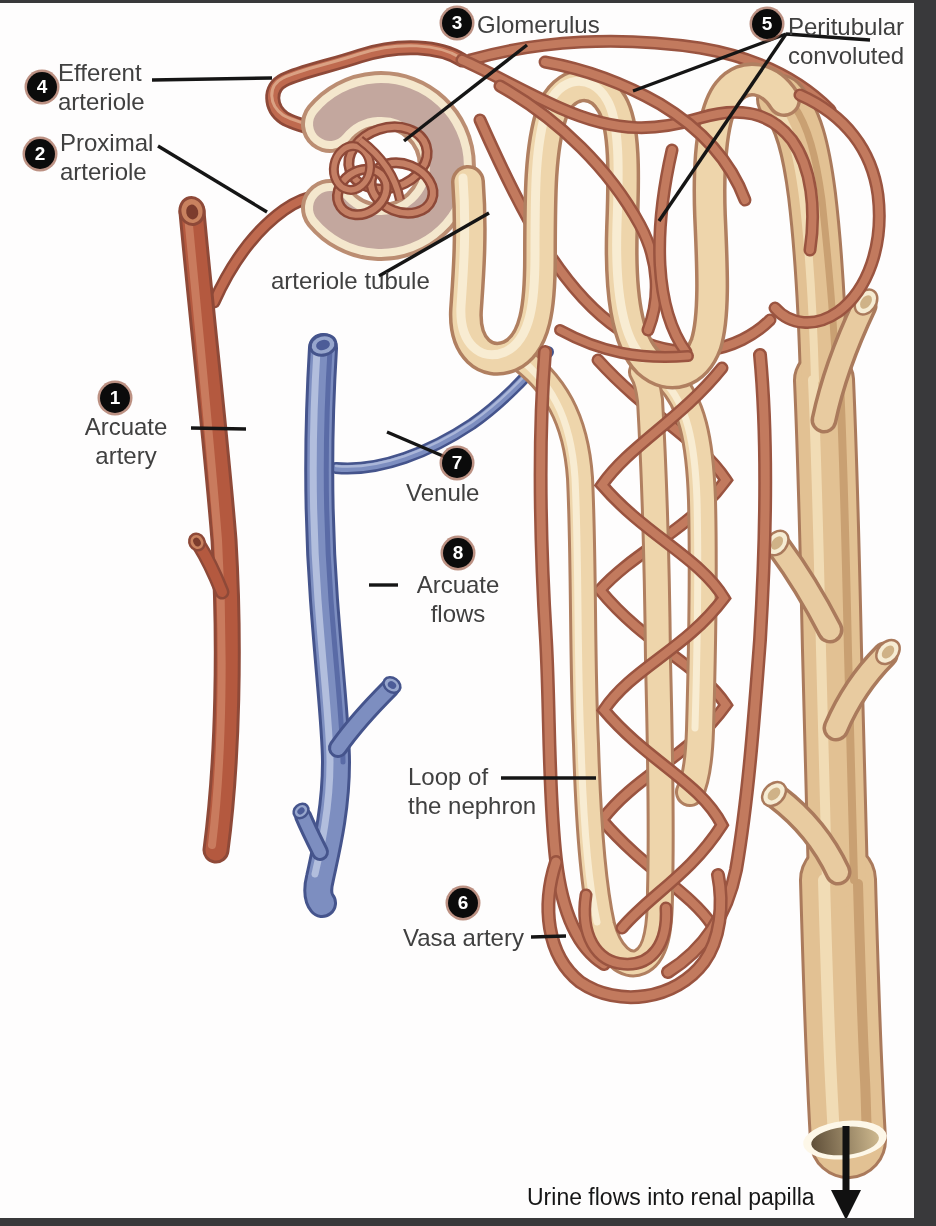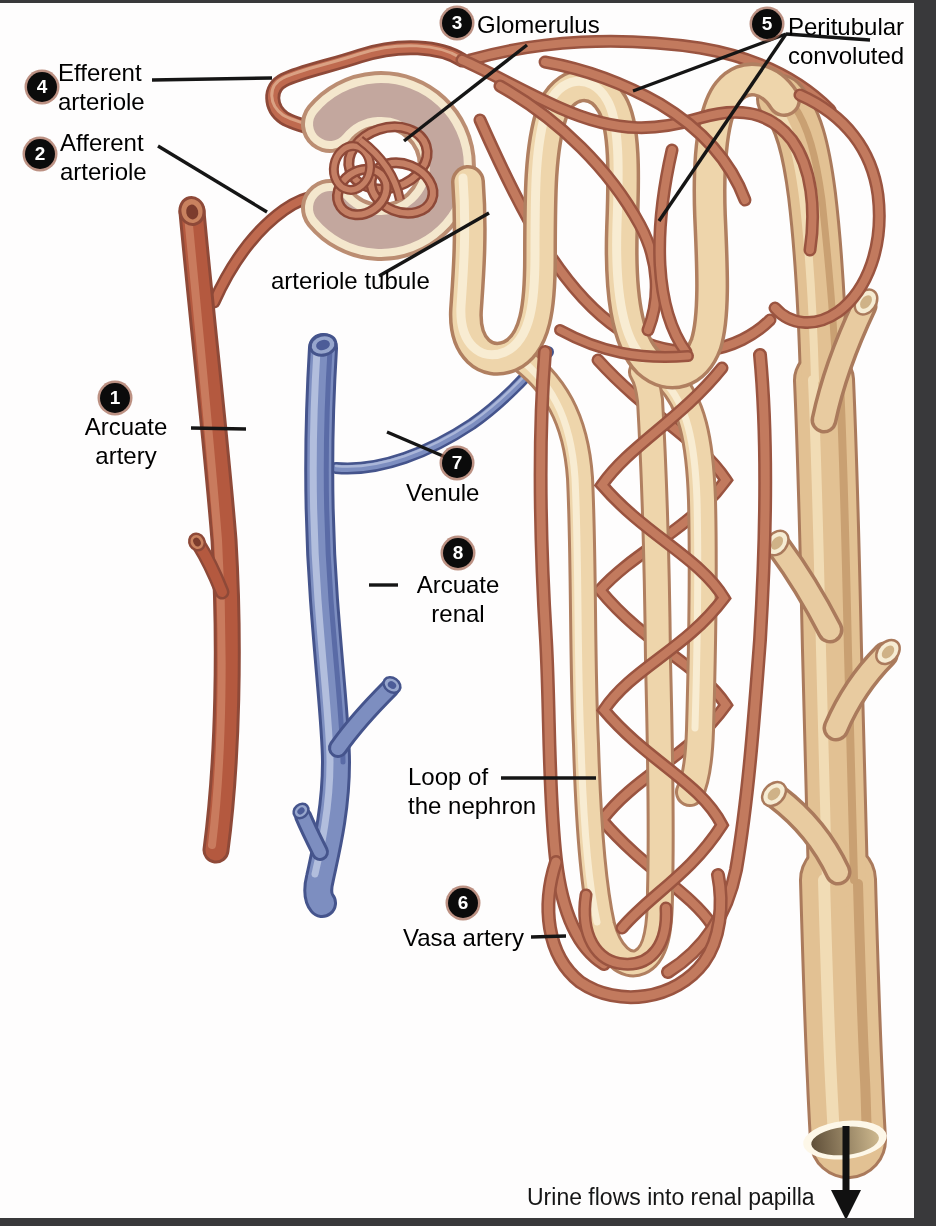--- a/index.html
+++ b/index.html
@@ -1,19 +1,19 @@
 <!DOCTYPE html>
 <html><head>
 <meta charset="utf-8">
 <style>
   html,body{margin:0;padding:0;background:#fff;}
   .stage{position:relative;width:936px;height:1226px;background:#fefdfd;overflow:hidden;
          font-family:"Liberation Sans", sans-serif;}
   .art{position:absolute;left:0;top:0;}
-  .lbl{position:absolute;font-size:24px;line-height:29px;color:#000000;white-space:nowrap;}
+  .lbl{position:absolute;font-size:24px;line-height:29px;color:#404040;white-space:nowrap;}
   .lbl span{display:block;}
   .center{text-align:center;}
   .badge{position:absolute;width:30px;height:30px;border-radius:50%;background:#0b0b0b;
          color:#fff;font-size:19px;font-weight:bold;text-align:center;line-height:30px;
          box-shadow:0 0 0 2.5px rgba(160,98,78,.7);}
   .caption{position:absolute;font-size:23px;color:#161616;white-space:nowrap;text-align:right;}
   .frame{position:absolute;background:#39393b;}
   .frame.top{left:0;top:0;width:936px;height:3px;}
   .frame.right{left:914px;top:0;width:22px;height:1226px;}
   .frame.bottom{left:0;top:1218px;width:936px;height:8px;}
@@ -234,21 +234,21 @@
   <div class="badge" style="left:752px;top:9px">5</div>
   <div class="badge" style="left:448px;top:888px">6</div>
   <div class="badge" style="left:442px;top:448px">7</div>
   <div class="badge" style="left:443px;top:538px">8</div>
 
   <div class="lbl" style="left:58px;top:58px">
     <span>Efferent</span>
     <span>arteriole</span>
   </div>
   <div class="lbl" style="left:60px;top:128px">
-    <span>Afferent</span>
+    <span>Proximal</span>
     <span>arteriole</span>
   </div>
   <div class="lbl" style="left:477px;top:10px">
     <span>Glomerulus</span>
   </div>
   <div class="lbl" style="left:788px;top:12px">
     <span>Peritubular</span>
     <span>convoluted</span>
   </div>
   <div class="lbl center" style="left:62px;top:412px;width:128px">
@@ -256,21 +256,21 @@
     <span>artery</span>
   </div>
   <div class="lbl" style="left:271px;top:266px">
     <span>arteriole tubule</span>
   </div>
   <div class="lbl" style="left:406px;top:478px">
     <span>Venule</span>
   </div>
   <div class="lbl center" style="left:397px;top:570px;width:122px">
     <span>Arcuate</span>
-    <span>renal</span>
+    <span>flows</span>
   </div>
   <div class="lbl" style="left:408px;top:762px">
     <span>Loop of</span>
     <span>the nephron</span>
   </div>
   <div class="lbl" style="left:403px;top:923px">
     <span>Vasa artery</span>
   </div>
 
   <div class="caption" style="left:527px;top:1184px">Urine flows into renal papilla</div>

